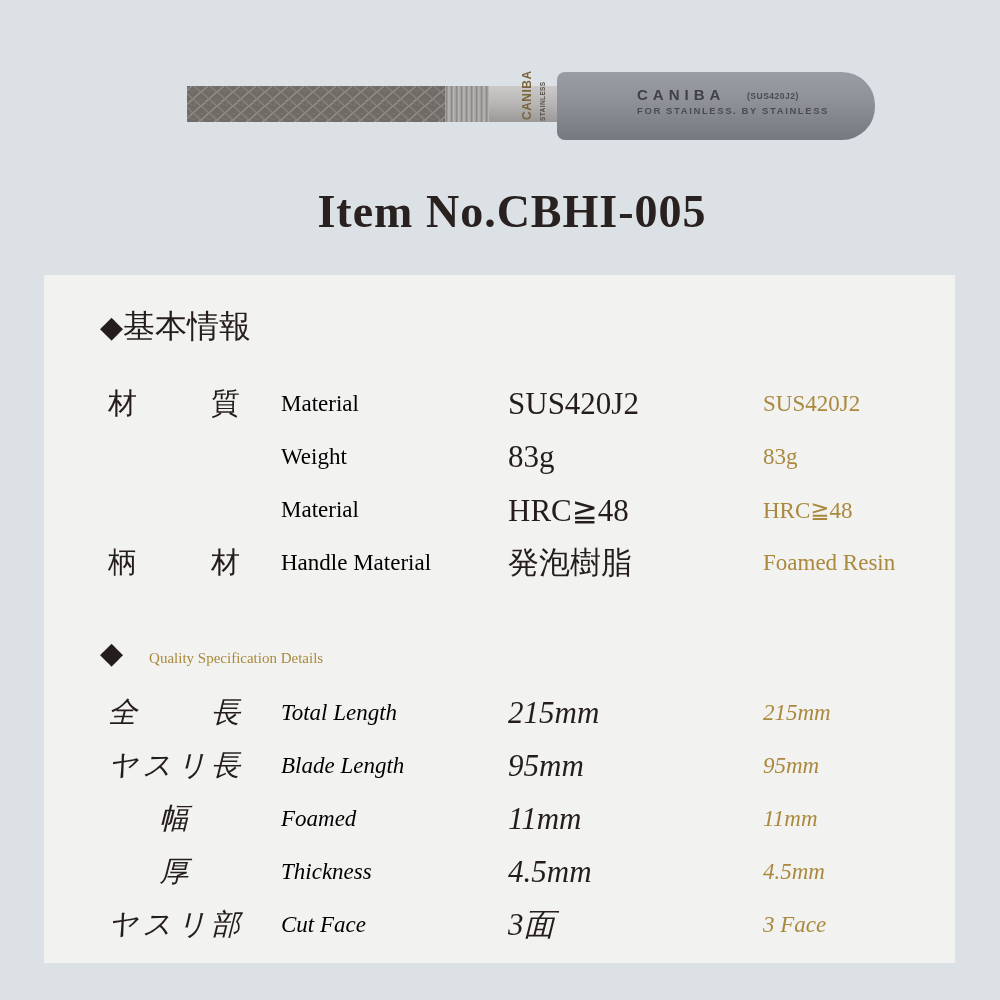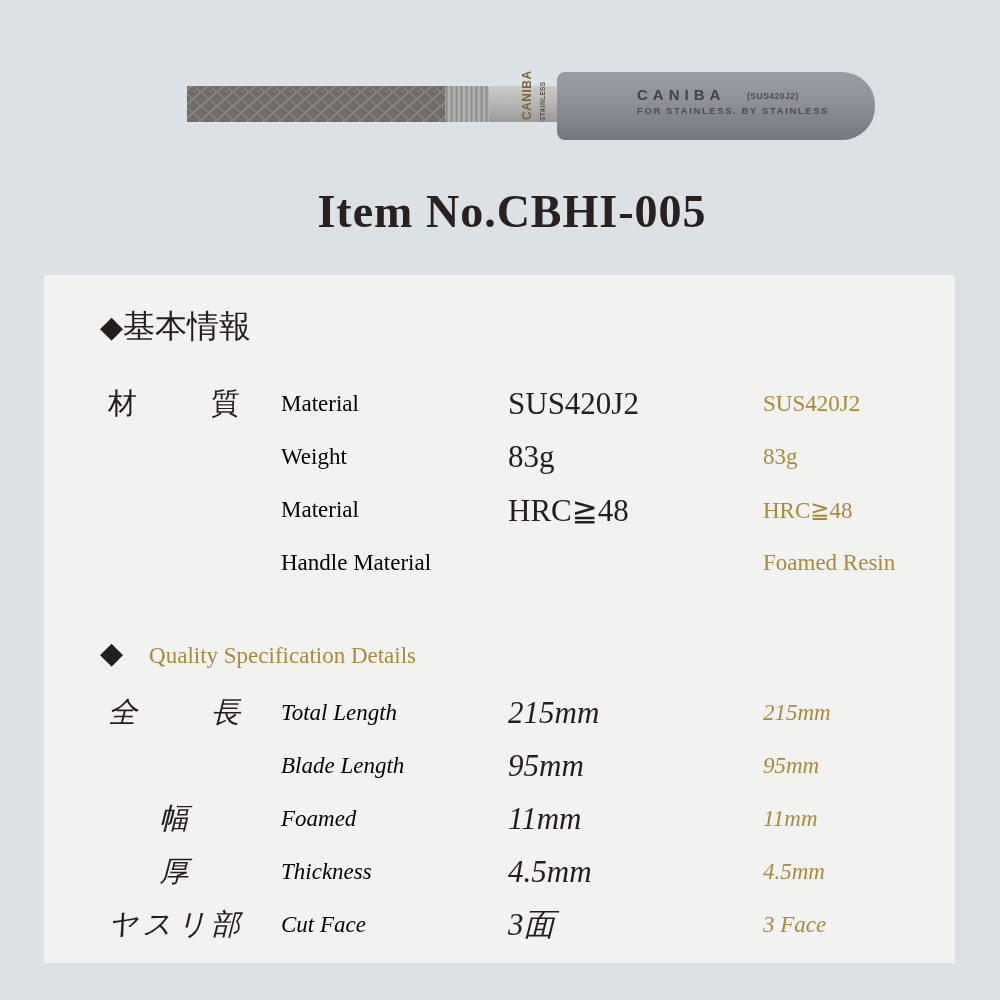--- a/index.html
+++ b/index.html
@@ -22,21 +22,21 @@
     position:absolute;left:44px;top:275px;width:911px;height:688px;
     background:#f2f2f1;box-sizing:border-box;padding-top:30px;
   }
   .sec-heading{
     height:42px;line-height:42px;padding-left:56px;
     font-size:32px;color:#241d1c;
     display:flex;align-items:baseline;gap:26px;
   }
   .sec-heading .jp{display:flex;align-items:baseline;}
   .diamond{font-size:30px;line-height:42px;}
-  .sec-heading .en{font-size:23px;color:#aa893d;}
+  .sec-heading .en{font-size:15px;color:#aa893d;}
   .rows{margin-top:30px;padding-left:8px;}
   .rows.second{margin-top:12px;font-style:italic;}
   .sec2-gap{margin-top:43px;}
   .row{position:relative;height:53px;}
   .row span{position:absolute;top:50%;transform:translateY(-50%);white-space:nowrap;}
   .c1{
     left:56px;width:132px;font-size:29px;color:#241d1c;
     display:inline-block;text-align:justify;text-align-last:justify;
   }
   .c1.center{text-align:center;text-align-last:center;}
@@ -112,40 +112,43 @@
       <span class="c2">Weight</span>
       <span class="c3">83g</span>
       <span class="c4">83g</span>
     </div>
     <div class="row">
       <span class="c2">Material</span>
       <span class="c3">HRC≧48</span>
       <span class="c4">HRC≧48</span>
     </div>
     <div class="row">
+      <span class="c1">柄材</span>
       <span class="c2">Handle Material</span>
+      <span class="c3">発泡樹脂</span>
       <span class="c4">Foamed Resin</span>
     </div>
   </div>
 
   <div class="sec-heading sec2-gap">
     <span class="jp">
         <span class="diamond">◆</span>
       </span>
     <span class="en">Quality Specification Details</span>
   </div>
 
   <div class="rows second">
     <div class="row">
       <span class="c1">全長</span>
       <span class="c2">Total Length</span>
       <span class="c3">215mm</span>
       <span class="c4">215mm</span>
     </div>
     <div class="row">
+      <span class="c1">ヤスリ長</span>
       <span class="c2">Blade Length</span>
       <span class="c3">95mm</span>
       <span class="c4">95mm</span>
     </div>
     <div class="row">
       <span class="c1 center">幅</span>
       <span class="c2">Foamed</span>
       <span class="c3">11mm</span>
       <span class="c4">11mm</span>
     </div>

